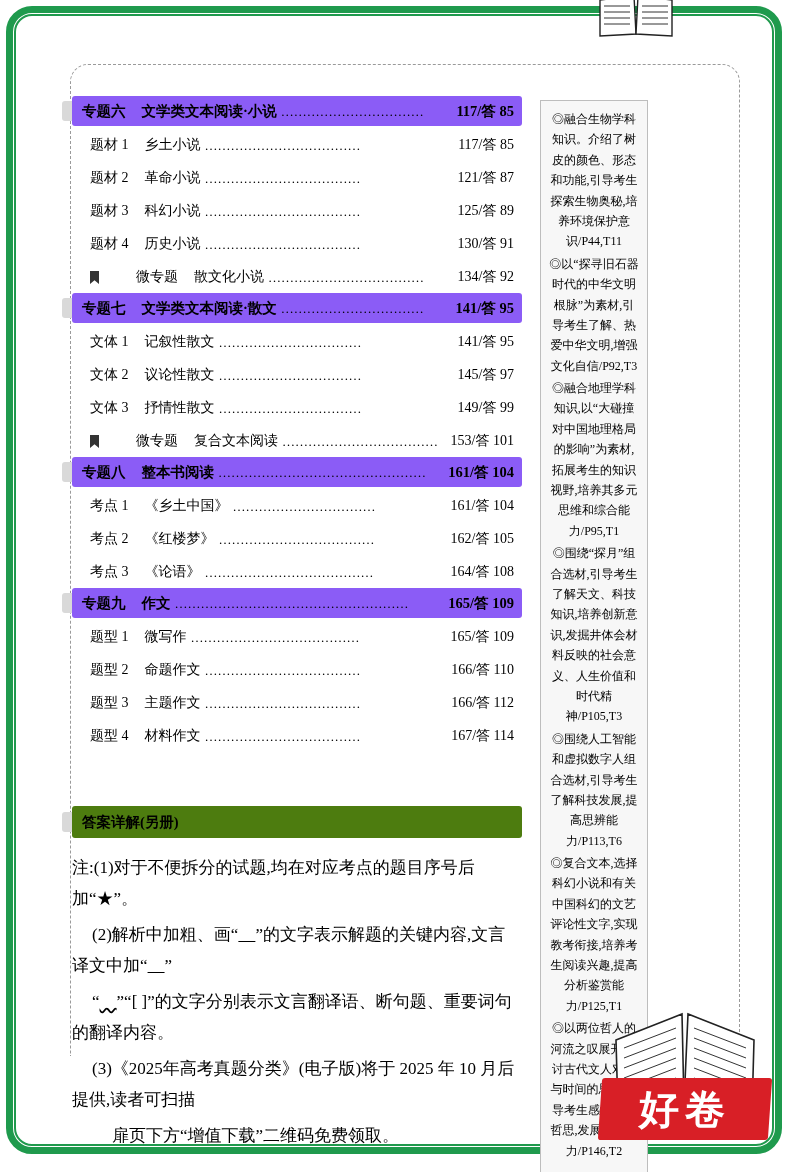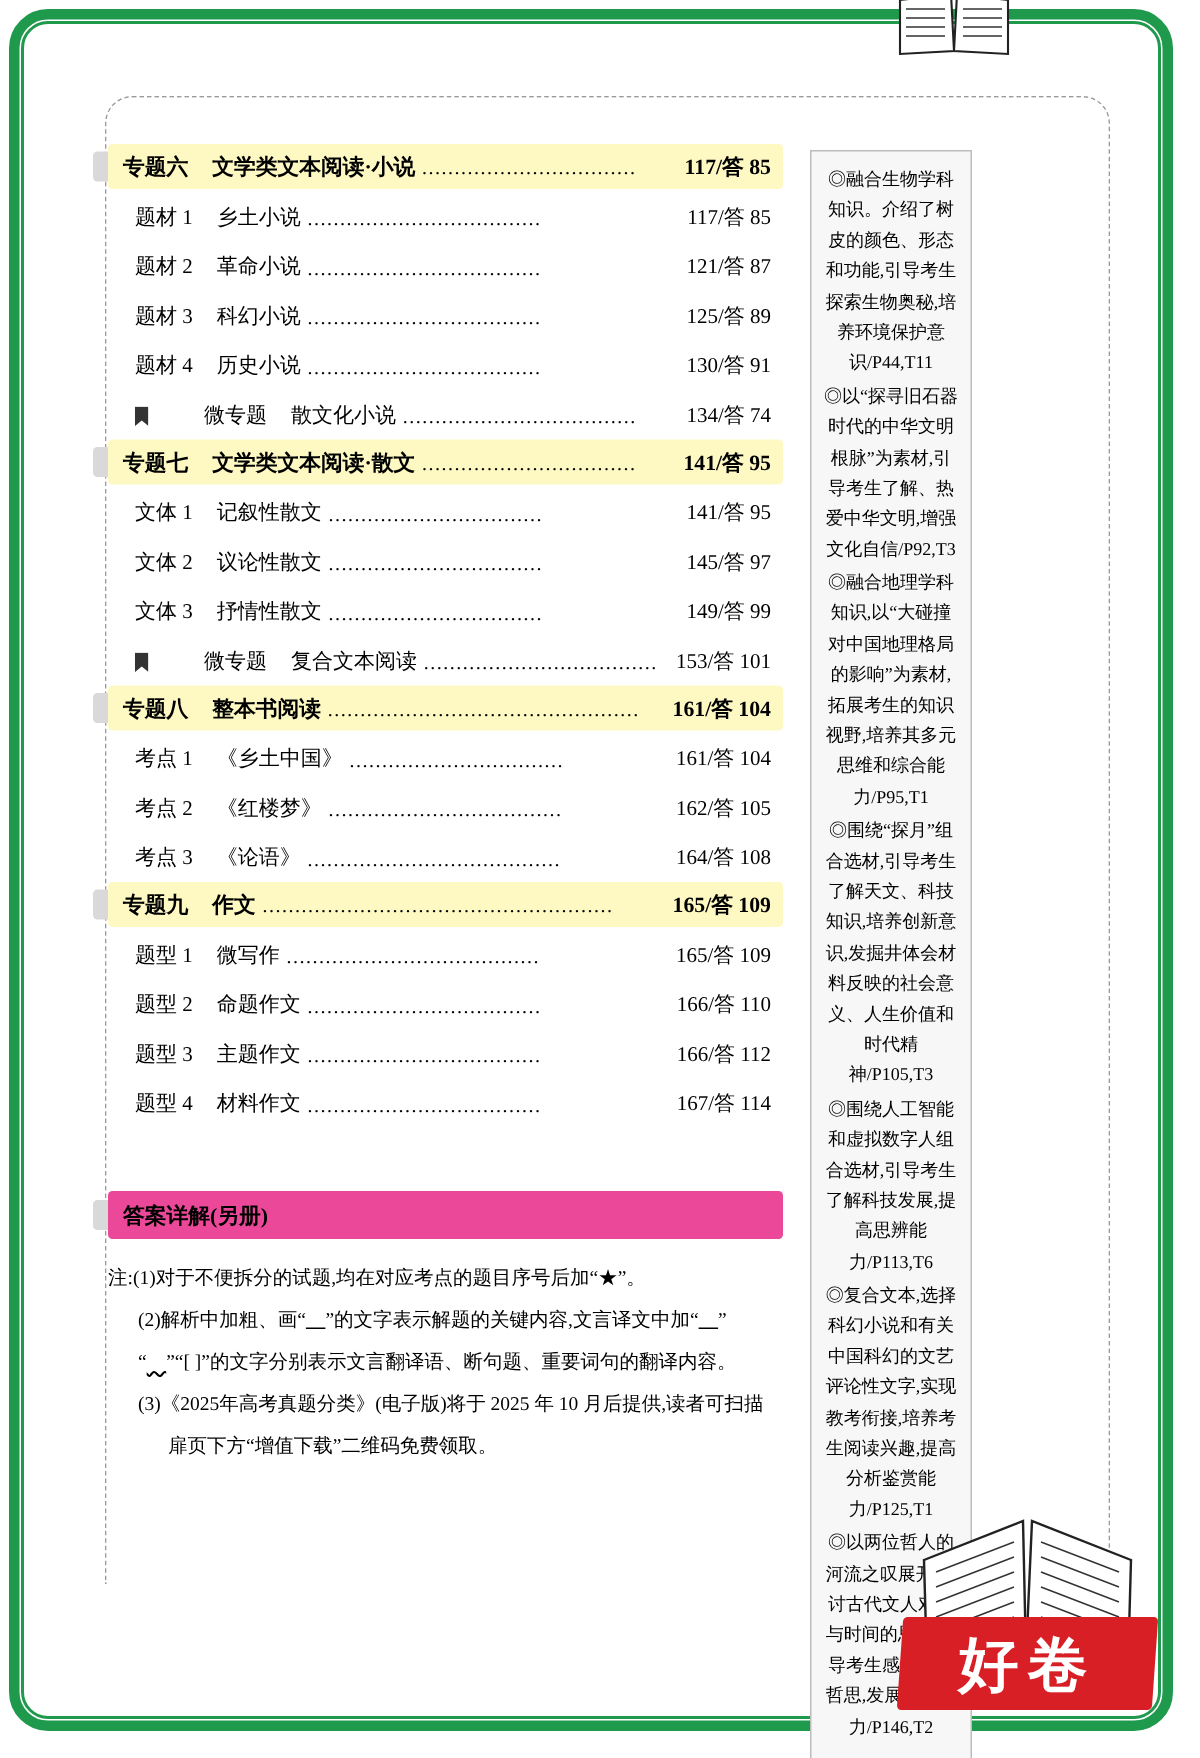--- a/index.html
+++ b/index.html
@@ -24,21 +24,21 @@
     position:absolute;left:70px;top:64px;width:670px;height:992px;
     border:1px dashed #9a9a9a;border-radius:18px 18px 0 0;box-sizing:border-box;
     border-bottom:none;
   }
   
   .toc{
     position:absolute;left:72px;top:96px;width:450px;
   }
   .sec-head{
     position:relative;
-    background:#fef9c3;
+    background:#8b5cf6;
     height:30px;
     margin-bottom:2px;
     display:flex;align-items:center;
     border-radius:3px;
   }
   .sec-head::before{
     content:"";position:absolute;left:-10px;top:5px;width:10px;height:20px;
     background:#d9d9d9;border-radius:3px 0 0 3px;
   }
   .sec-head .sec-title{
@@ -62,30 +62,30 @@
   .row .nm{margin-left:16px;white-space:nowrap;}
   .row .dots{flex:1;overflow:hidden;white-space:nowrap;font-size:13px;margin:0 4px;position:relative;top:1px;}
   .row .pg{white-space:nowrap;margin-right:8px;}
   .row.micro .lab{display:flex;align-items:center;gap:33px;}
   .bookmark{
     display:inline-block;width:9px;height:13px;background:#333;
     margin-right:4px;position:relative;top:1px;
     clip-path:polygon(0 0,100% 0,100% 100%,50% 72%,0 100%);
   }
   .answer-head{
-    position:relative;background:#ec4899;height:32px;display:flex;align-items:center;
-    margin-top:14px;border-radius:3px;
+    position:relative;background:#4d7c0f;height:32px;display:flex;align-items:center;
+    margin-top:26px;border-radius:3px;
   }
   .answer-head::before{
     content:"";position:absolute;left:-10px;top:6px;width:10px;height:20px;
     background:#d9d9d9;border-radius:3px 0 0 3px;
   }
   .answer-head span{font-weight:bold;font-size:14.5px;margin-left:10px;}
   .notes{
-    margin-top:14px;font-size:13px;line-height:1.85;color:#000;
+    margin-top:14px;font-size:17px;line-height:1.85;color:#000;
   }
   .notes p{margin:0 0 4px 0;text-indent:0;}
   .notes p.ind{text-indent:20px;}
   .u1{text-decoration:underline;}
   .wavy{text-decoration:underline;text-decoration-style:wavy;}
   
   .side{
     position:absolute;left:540px;top:100px;width:108px;
     border:1px solid #bdbdbd;
     background:#f7f7f7;
@@ -156,21 +156,21 @@
       <span class="dots">………………………………</span>
       <span class="pg">130/答 91</span>
     </div>
     <div class="row micro">
       <span class="lab">
         <span class="bookmark"></span>
         <span>微专题</span>
       </span>
       <span class="nm">散文化小说</span>
       <span class="dots">………………………………</span>
-      <span class="pg">134/答 74</span>
+      <span class="pg">134/答 92</span>
     </div>
     <div class="sec-head">
       <span class="sec-title">专题七</span>
       <span class="sec-name">文学类文本阅读·散文</span>
       <span class="dots">……………………………</span>
       <span class="sec-page">141/答 95</span>
     </div>
     <div class="row">
       <span class="lab"><span>文体 1</span></span>
       <span class="nm">记叙性散文</span>

